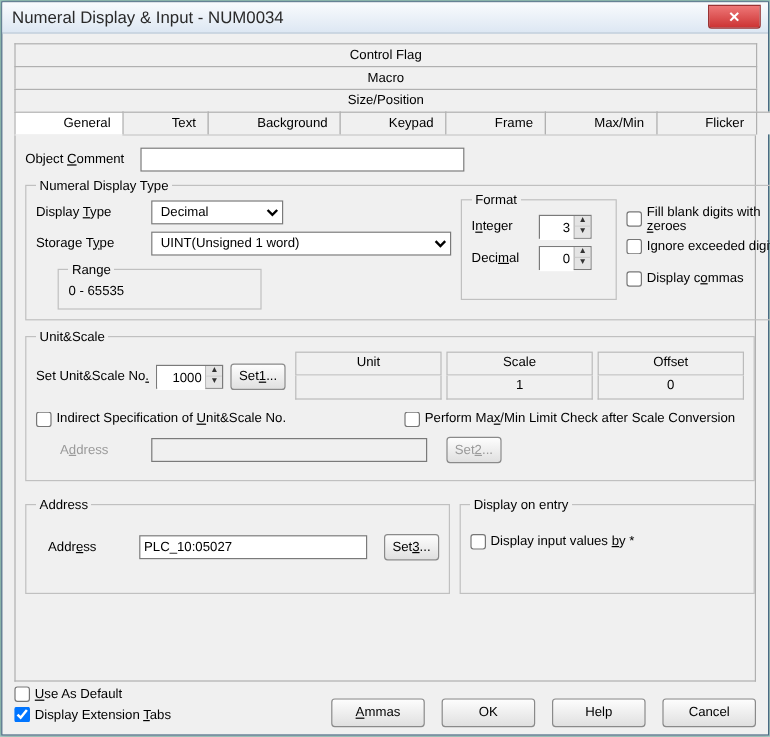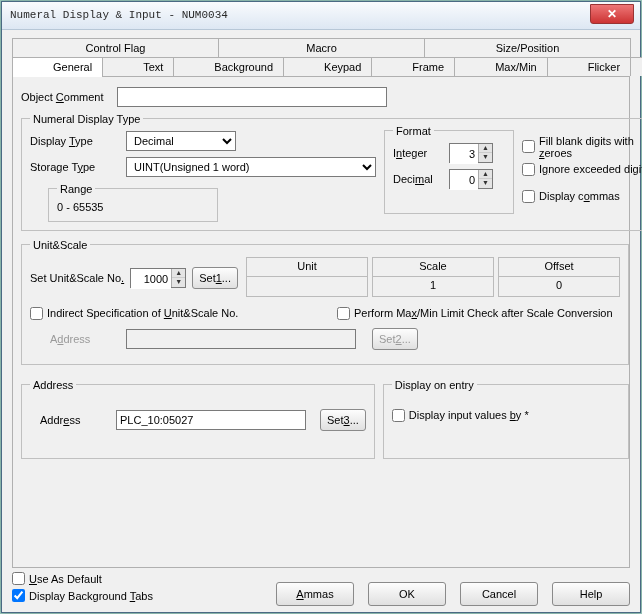--- a/index.html
+++ b/index.html
@@ -24,21 +24,21 @@
   }
   .titlebar {
     height: 28px;
     background: linear-gradient(#f9fbfd, #dde7f3);
     border-bottom: 1px solid #b7c7d7;
     display: flex;
     align-items: center;
     padding: 0 0 0 8px;
     position: relative;
   }
-  .titlebar .title { color: #2a2a2a; font-size: 11px; font-family: Liberation Mono, monospace; }
+  .titlebar .title { color: #2a2a2a; font-size: 14px; }
   .close-btn {
     position: absolute;
     right: 6px; top: 2px;
     width: 44px; height: 20px;
     background: linear-gradient(#e77,#c33);
     border: 1px solid #933;
     border-radius: 0 0 3px 3px;
     color: #fff;
     display: flex; align-items: center; justify-content: center;
     font-size: 12px;
@@ -46,20 +46,21 @@
   }
   .tabstrip {
     margin: 8px 10px 0 10px;
   }
   .tabrow {
     display: flex;
     border-bottom: 1px solid #b0b0b0;
   }
   .tabrow.upper {
     border-bottom: none;
+    flex-direction: column;
   }
   .tab {
     padding: 3px 10px;
     border: 1px solid #b0b0b0;
     border-bottom: none;
     background: #f0f0f0;
     font-size: 11px;
     margin-right: -1px;
     position: relative;
   }
@@ -408,24 +409,24 @@
   </div>
 
   <div class="bottom-strip">
     <div class="bottom-left">
       <label class="checkbox">
         <input type="checkbox" style="">
         <span><span class="underlined-access">U</span><span>se As Default</span></span>
       </label><br>
       <label class="checkbox">
         <input type="checkbox" checked="" style="">
-        <span><span>Display Background </span><span class="underlined-access">T</span><span>abs</span></span>
+        <span><span>Display Extension </span><span class="underlined-access">T</span><span>abs</span></span>
       </label>
     </div>
     <div class="bottom-buttons">
       <button class="btn"><span class="underlined-access">A</span><span>mmas</span></button>
       <button class="btn">OK</button>
+      <button class="btn">Help</button>
       <button class="btn">Cancel</button>
-      <button class="btn">Help</button>
     </div>
   </div>
 
 </div>
 
 </body></html>

